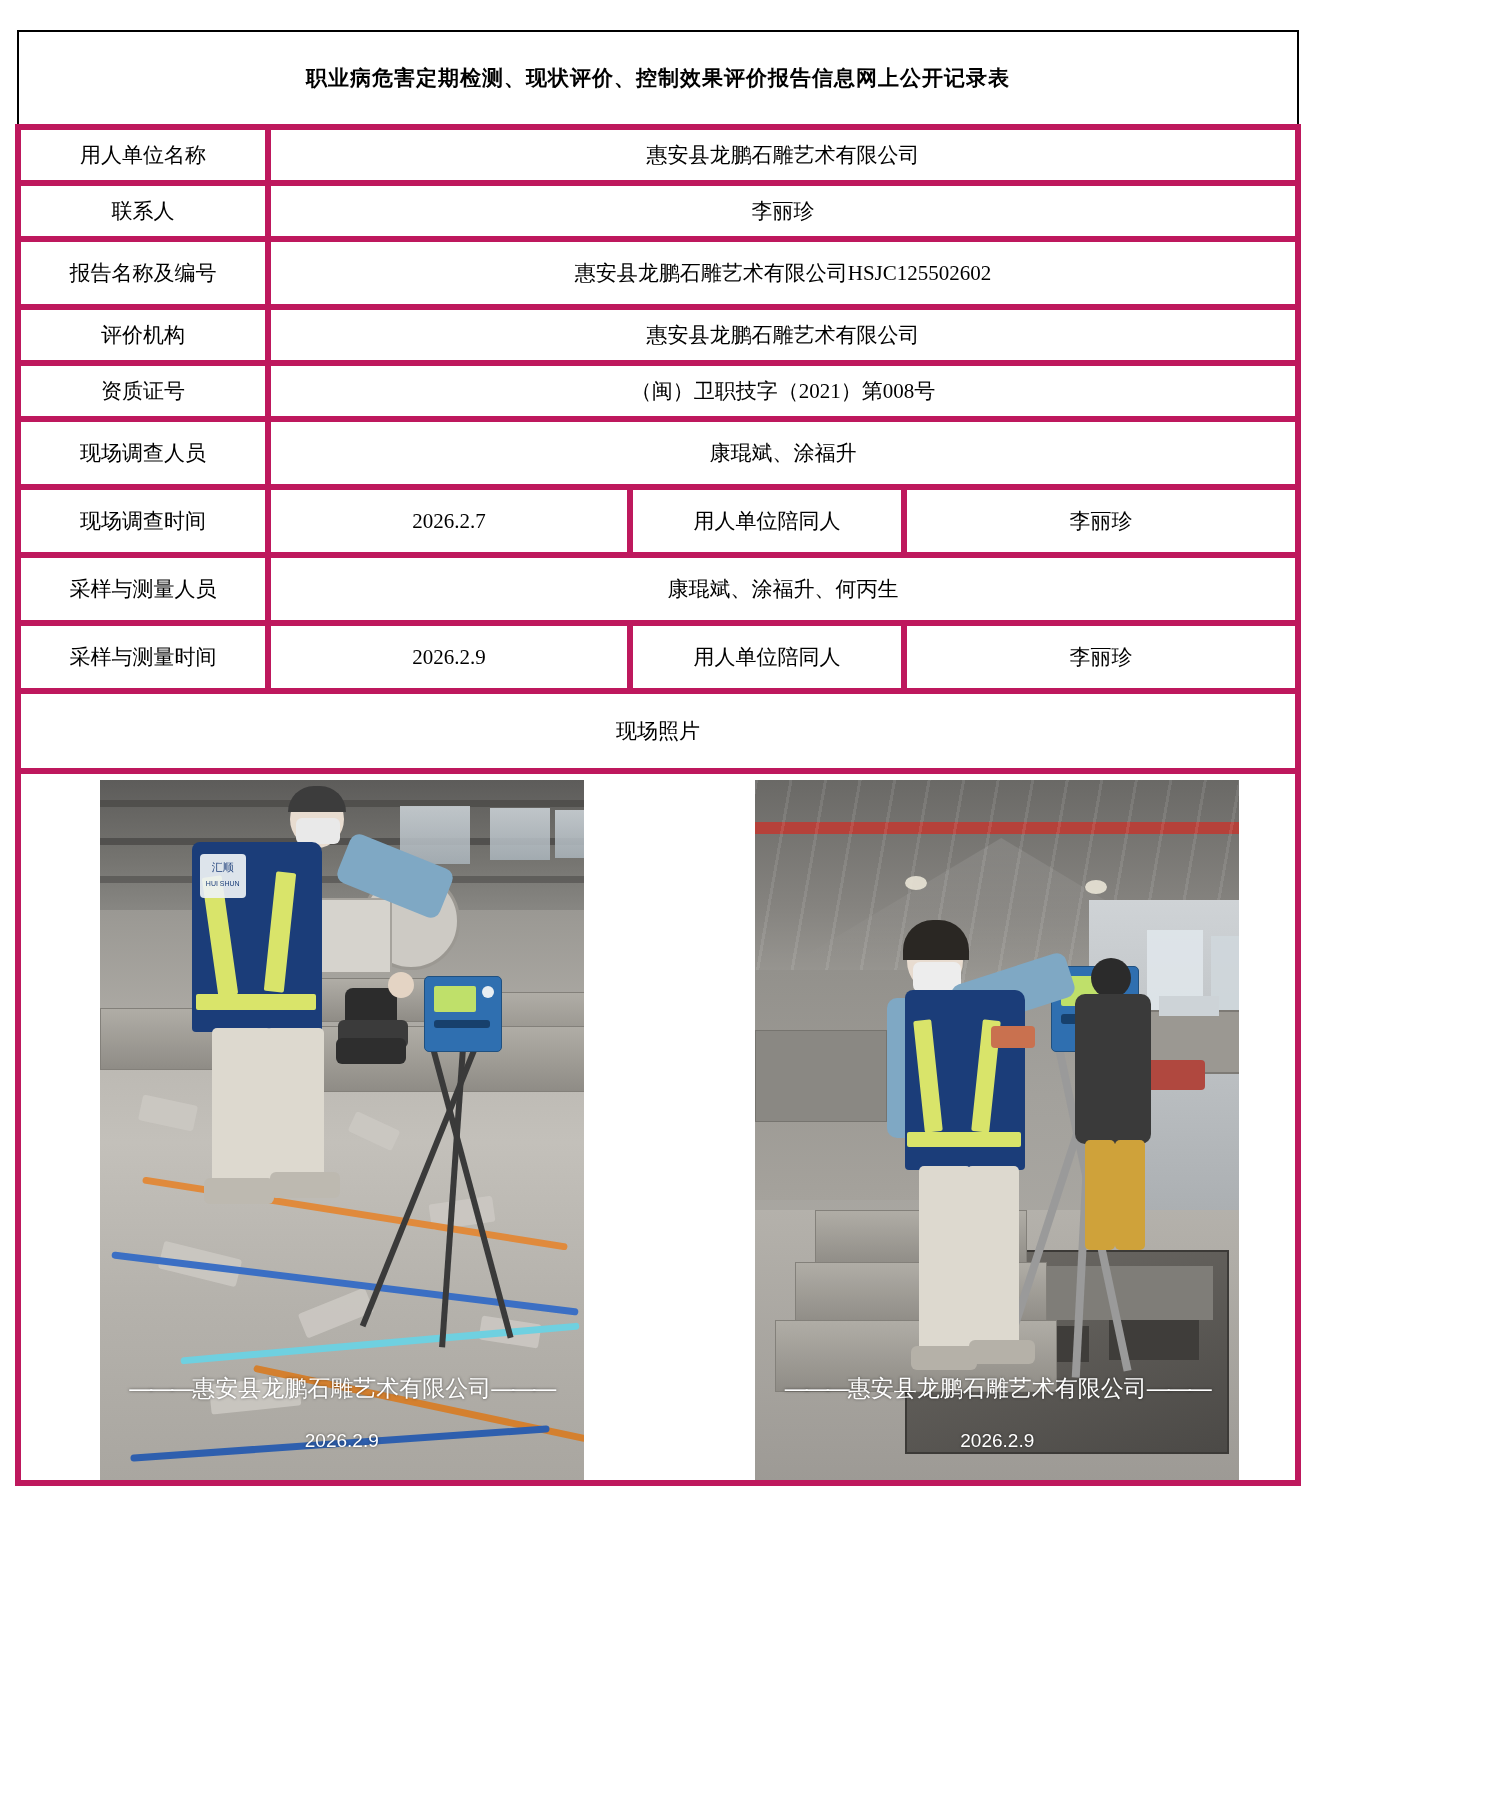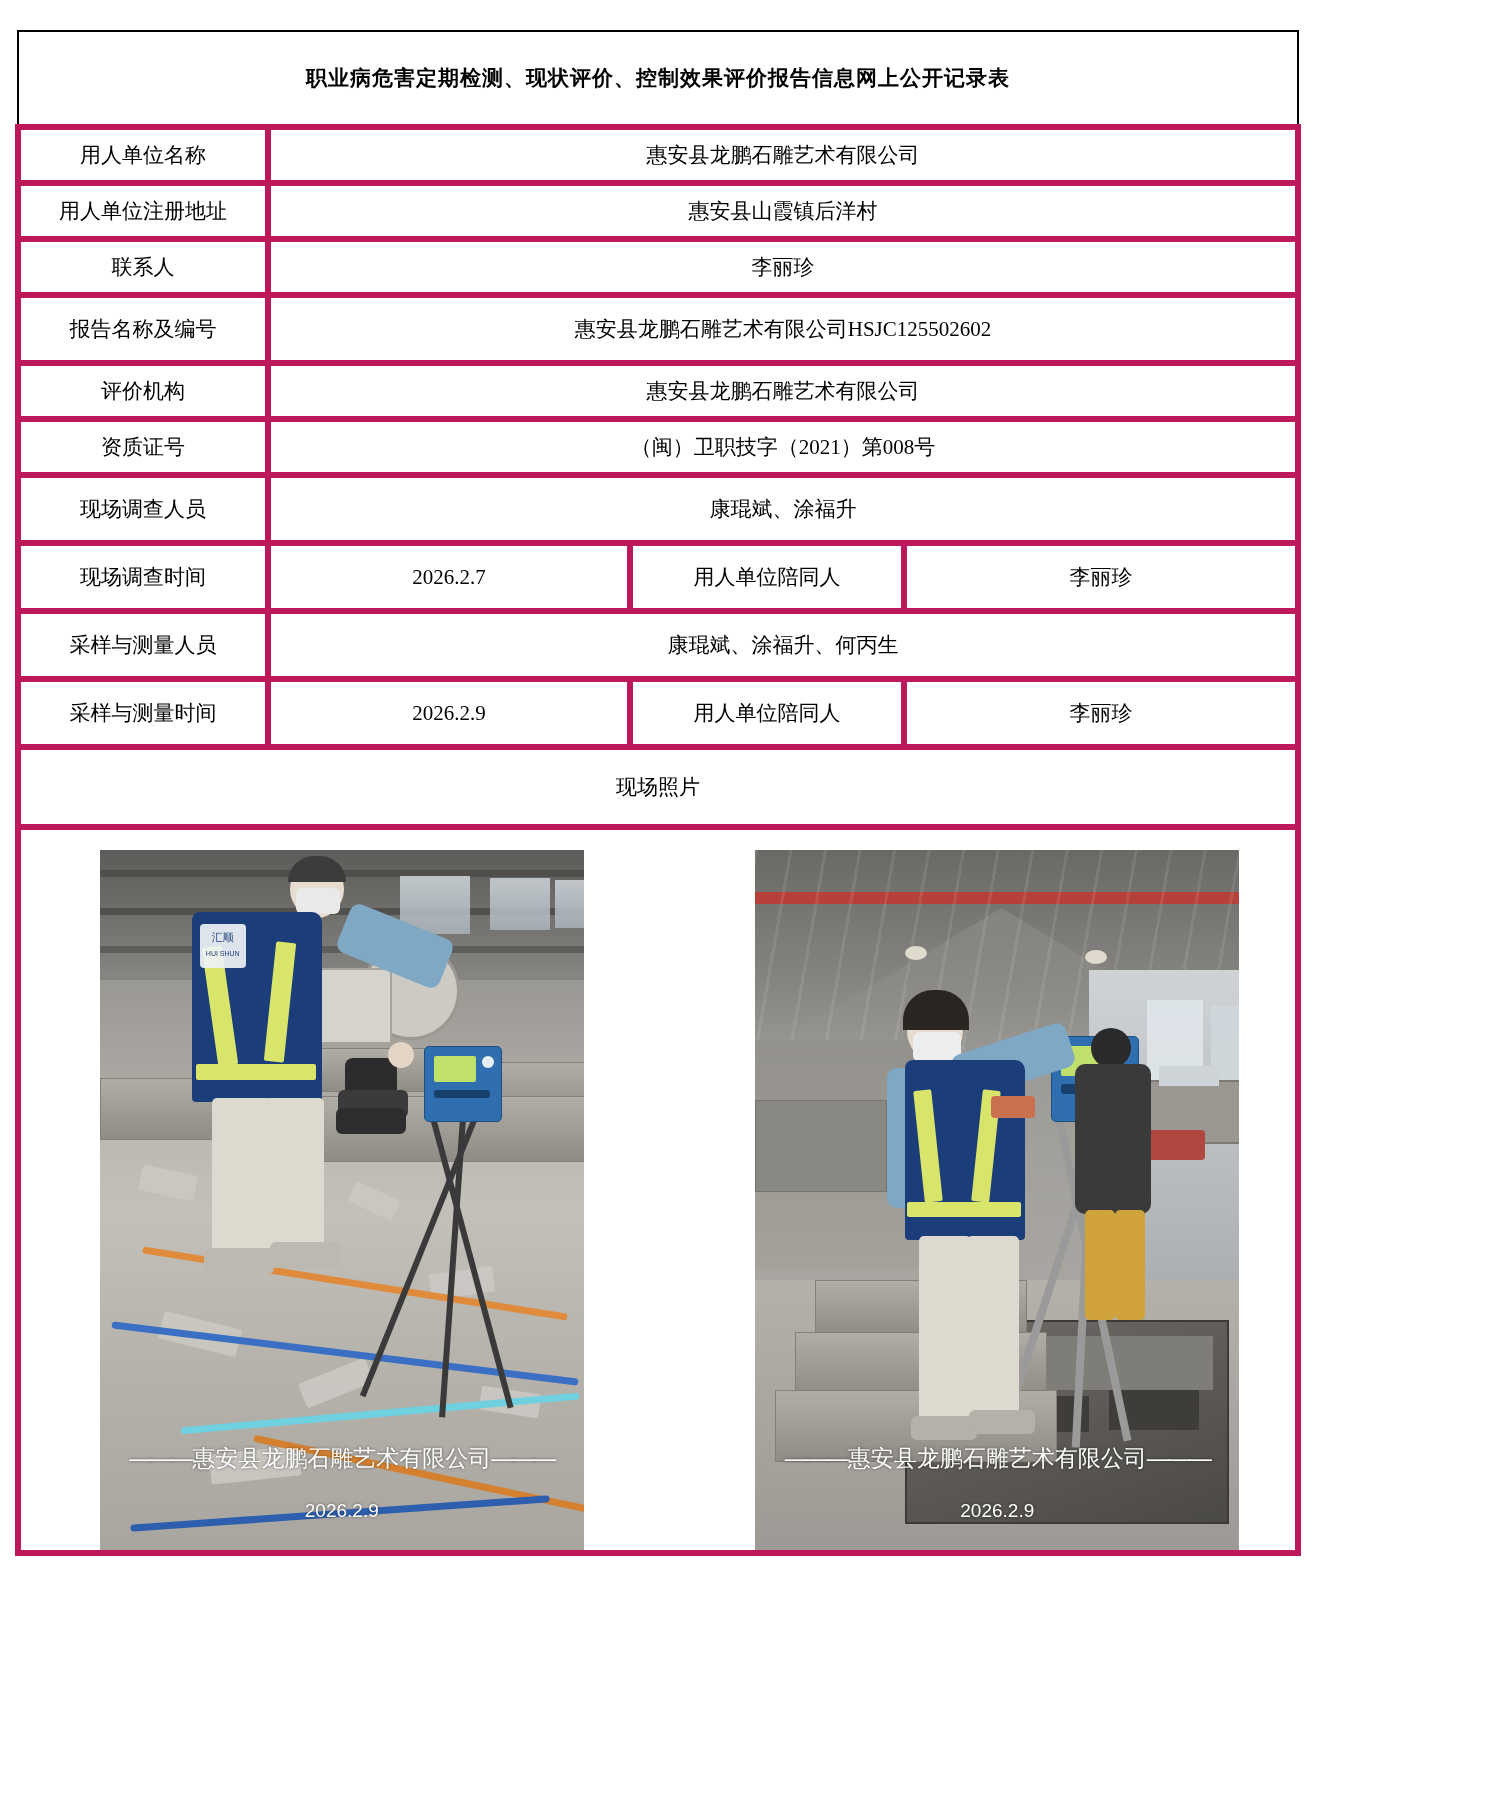--- a/index.html
+++ b/index.html
@@ -66,21 +66,21 @@
     vertical-align: top;
     border-top: 1px solid #000;
     border-left: none;
     border-right: none;
     border-bottom: none;
   }
   .photo-wrap {
     display: flex;
     justify-content: space-around;
     align-items: flex-start;
-    padding-top: 20px;
+    padding-top: 6px;
     gap: 60px;
     margin-left: 23px;
   }
   .photo {
     position: relative;
     width: 484px;
     height: 700px;
     overflow: hidden;
     background: #8e8e8e;
   }
@@ -197,24 +197,20 @@
     <tbody>
       <tr>
         <td class="title-cell" colspan="4">职业病危害定期检测、现状评价、控制效果评价报告信息网上公开记录表</td>
       </tr>
 
       <tr class="row-mid">
         <td class="label-cell">用人单位名称</td>
         <td class="value-cell" colspan="3">惠安县龙鹏石雕艺术有限公司</td>
       </tr>
 
-      <tr class="row-mid">
-        <td class="label-cell">用人单位注册地址</td>
-        <td class="value-cell" colspan="3">惠安县山霞镇后洋村</td>
-      </tr>
 
       <tr class="row-mid">
         <td class="label-cell">联系人</td>
         <td class="value-cell" colspan="3">李丽珍</td>
       </tr>
 
       <tr class="row-tall">
         <td class="label-cell">报告名称及编号</td>
         <td class="value-cell" colspan="3">惠安县龙鹏石雕艺术有限公司HSJC125502602</td>
       </tr>

